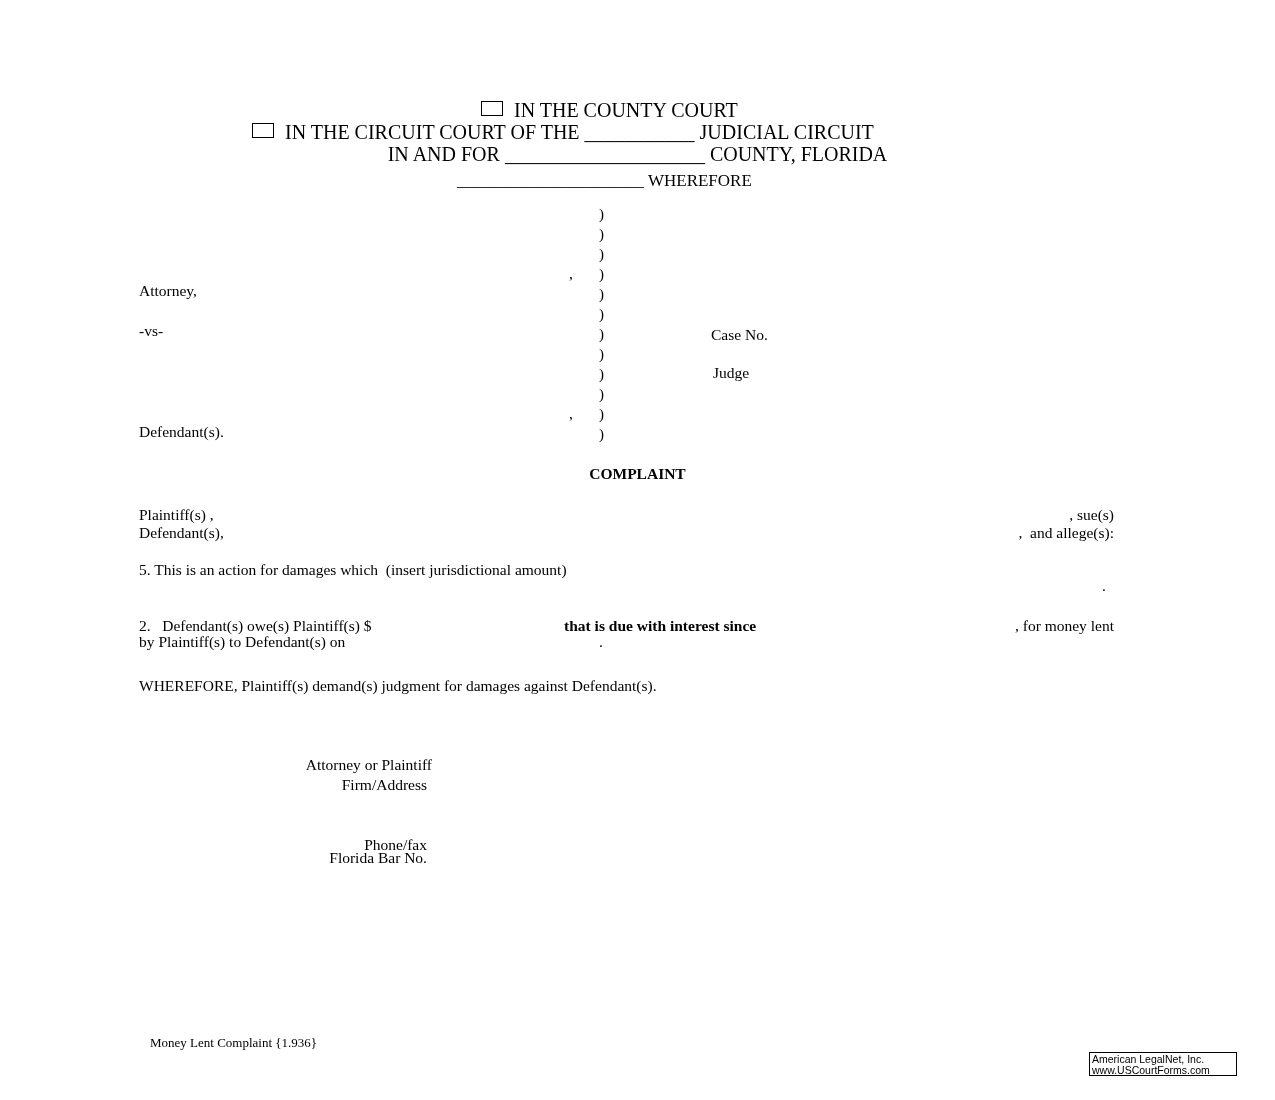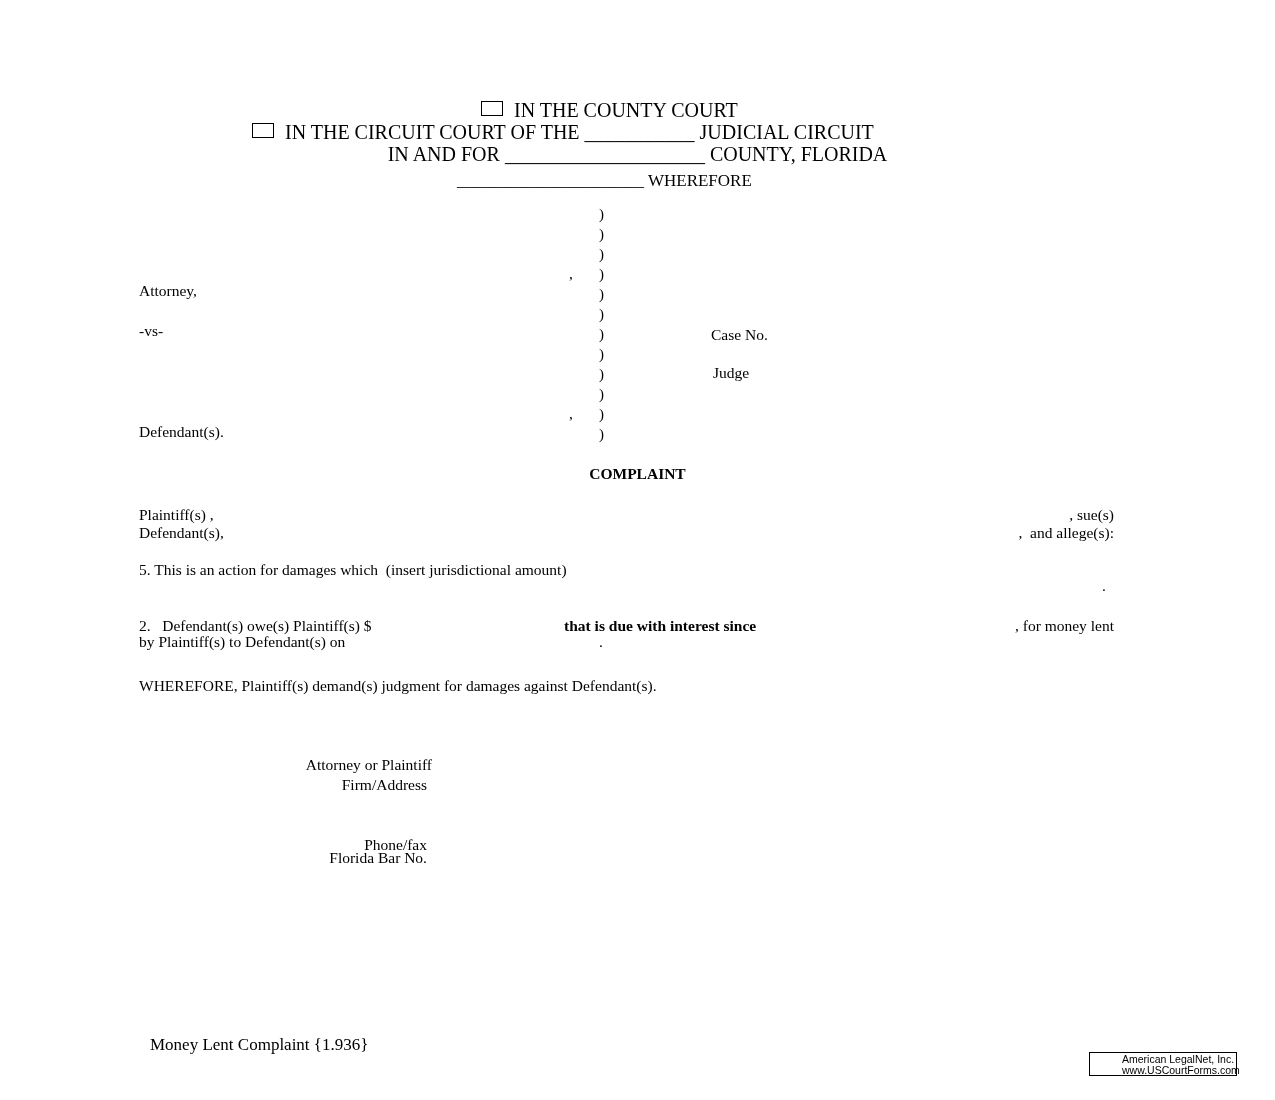--- a/index.html
+++ b/index.html
@@ -11,21 +11,21 @@
       width: 1275px;
       height: 1100px;
       position: relative;
       overflow: hidden;
       font-family: "Liberation Serif", "DejaVu Serif", serif;
       color: #000000;
     }
     .abs { position: absolute; white-space: pre; line-height: 1; }
     .hdr { font-size: 20px; }
     .body-text { font-size: 15.5px; }
-    .small { font-size: 17px; }
+    .small { font-size: 13px; }
     .bold { font-weight: bold; }
     .checkbox {
       position: absolute;
       width: 22px;
       height: 15px;
       border: 1.5px solid #000;
       box-sizing: border-box;
       background: #fff;
     }
     .center-line {
@@ -44,21 +44,21 @@
       top: 1052px;
       width: 148px;
       height: 24px;
       border: 1px solid #000;
       box-sizing: border-box;
       font-family: "Liberation Sans", "DejaVu Sans", sans-serif;
       font-size: 10.5px;
       line-height: 10.5px;
       padding: 1px 0 0 2px;
     }
-    .footer-box div { white-space: pre; margin-left: 30px; }
+    .footer-box div { white-space: pre; }
   </style>
 </head>
 <body>
 
 <div class="checkbox" style="left:481px; top:101px;"></div>
 <div class="abs hdr" style="left:514px; top:100px;">IN THE COUNTY COURT</div>
 
 <div class="checkbox" style="left:252px; top:123px;"></div>
 <div class="abs hdr" style="left:285px; top:122px;">IN THE CIRCUIT COURT OF THE ___________ JUDICIAL CIRCUIT</div>
 

